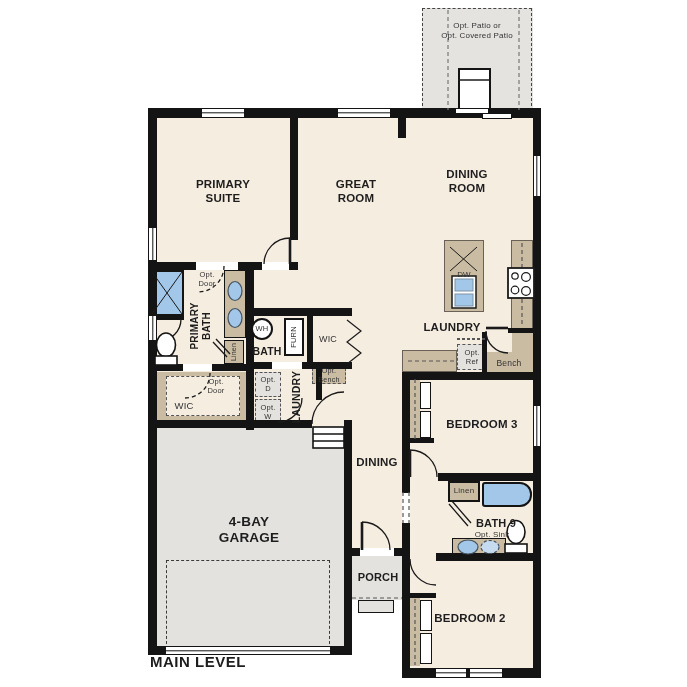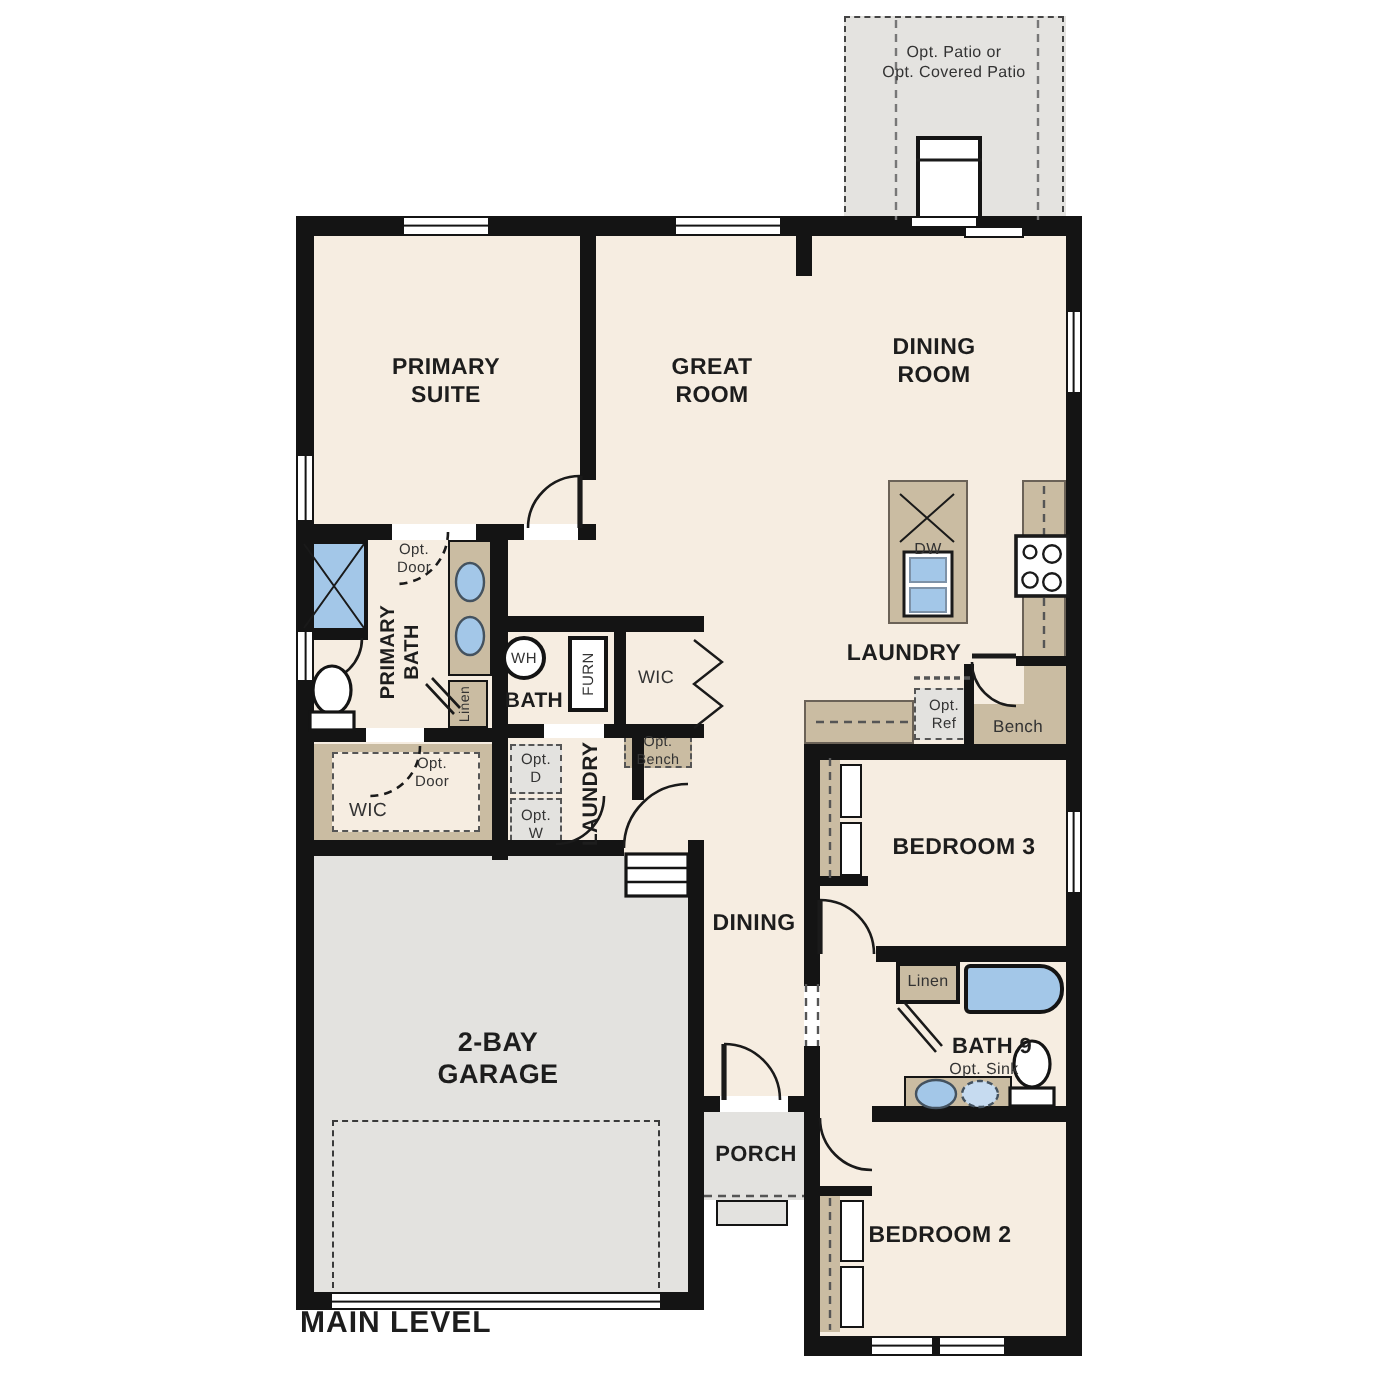--- a/index.html
+++ b/index.html
@@ -212,21 +212,21 @@
   <div class="lbl n" style="left:329px;top:376px;font-size:7.2px;">Opt.
 Bench</div>
   <div class="lbl vlbl" style="left:296px;top:397px;font-size:10.5px;">LAUNDRY</div>
   <div class="lbl n" style="left:268px;top:384px;font-size:7.5px;">Opt.
 D</div>
   <div class="lbl n" style="left:268px;top:412px;font-size:7.5px;">Opt.
 W</div>
   <div class="lbl n" style="left:184px;top:406px;font-size:9.5px;">WIC</div>
   <div class="lbl n" style="left:216px;top:386px;font-size:7.5px;">Opt.
 Door</div>
-  <div class="lbl" style="left:249px;top:530px;font-size:13.5px;">2-BAY
+  <div class="lbl" style="left:249px;top:530px;font-size:13.5px;">4-BAY
 GARAGE</div>
   <div class="lbl" style="left:377px;top:462px;">DINING</div>
   <div class="lbl" style="left:378px;top:578px;font-size:11px;">PORCH</div>
   <div class="lbl" style="left:482px;top:424px;">BEDROOM 3</div>
   <div class="lbl n" style="left:464px;top:491px;font-size:8px;">Linen</div>
   <div class="lbl" style="left:496px;top:524px;font-size:11px;">BATH 9</div>
   <div class="lbl n" style="left:492px;top:535px;font-size:8px;">Opt. Sink</div>
   <div class="lbl" style="left:470px;top:618px;">BEDROOM 2</div>
   <div class="lbl" style="left:150px;top:653px;transform:none;font-size:15px;letter-spacing:.5px;text-align:left;">MAIN LEVEL</div>
 

